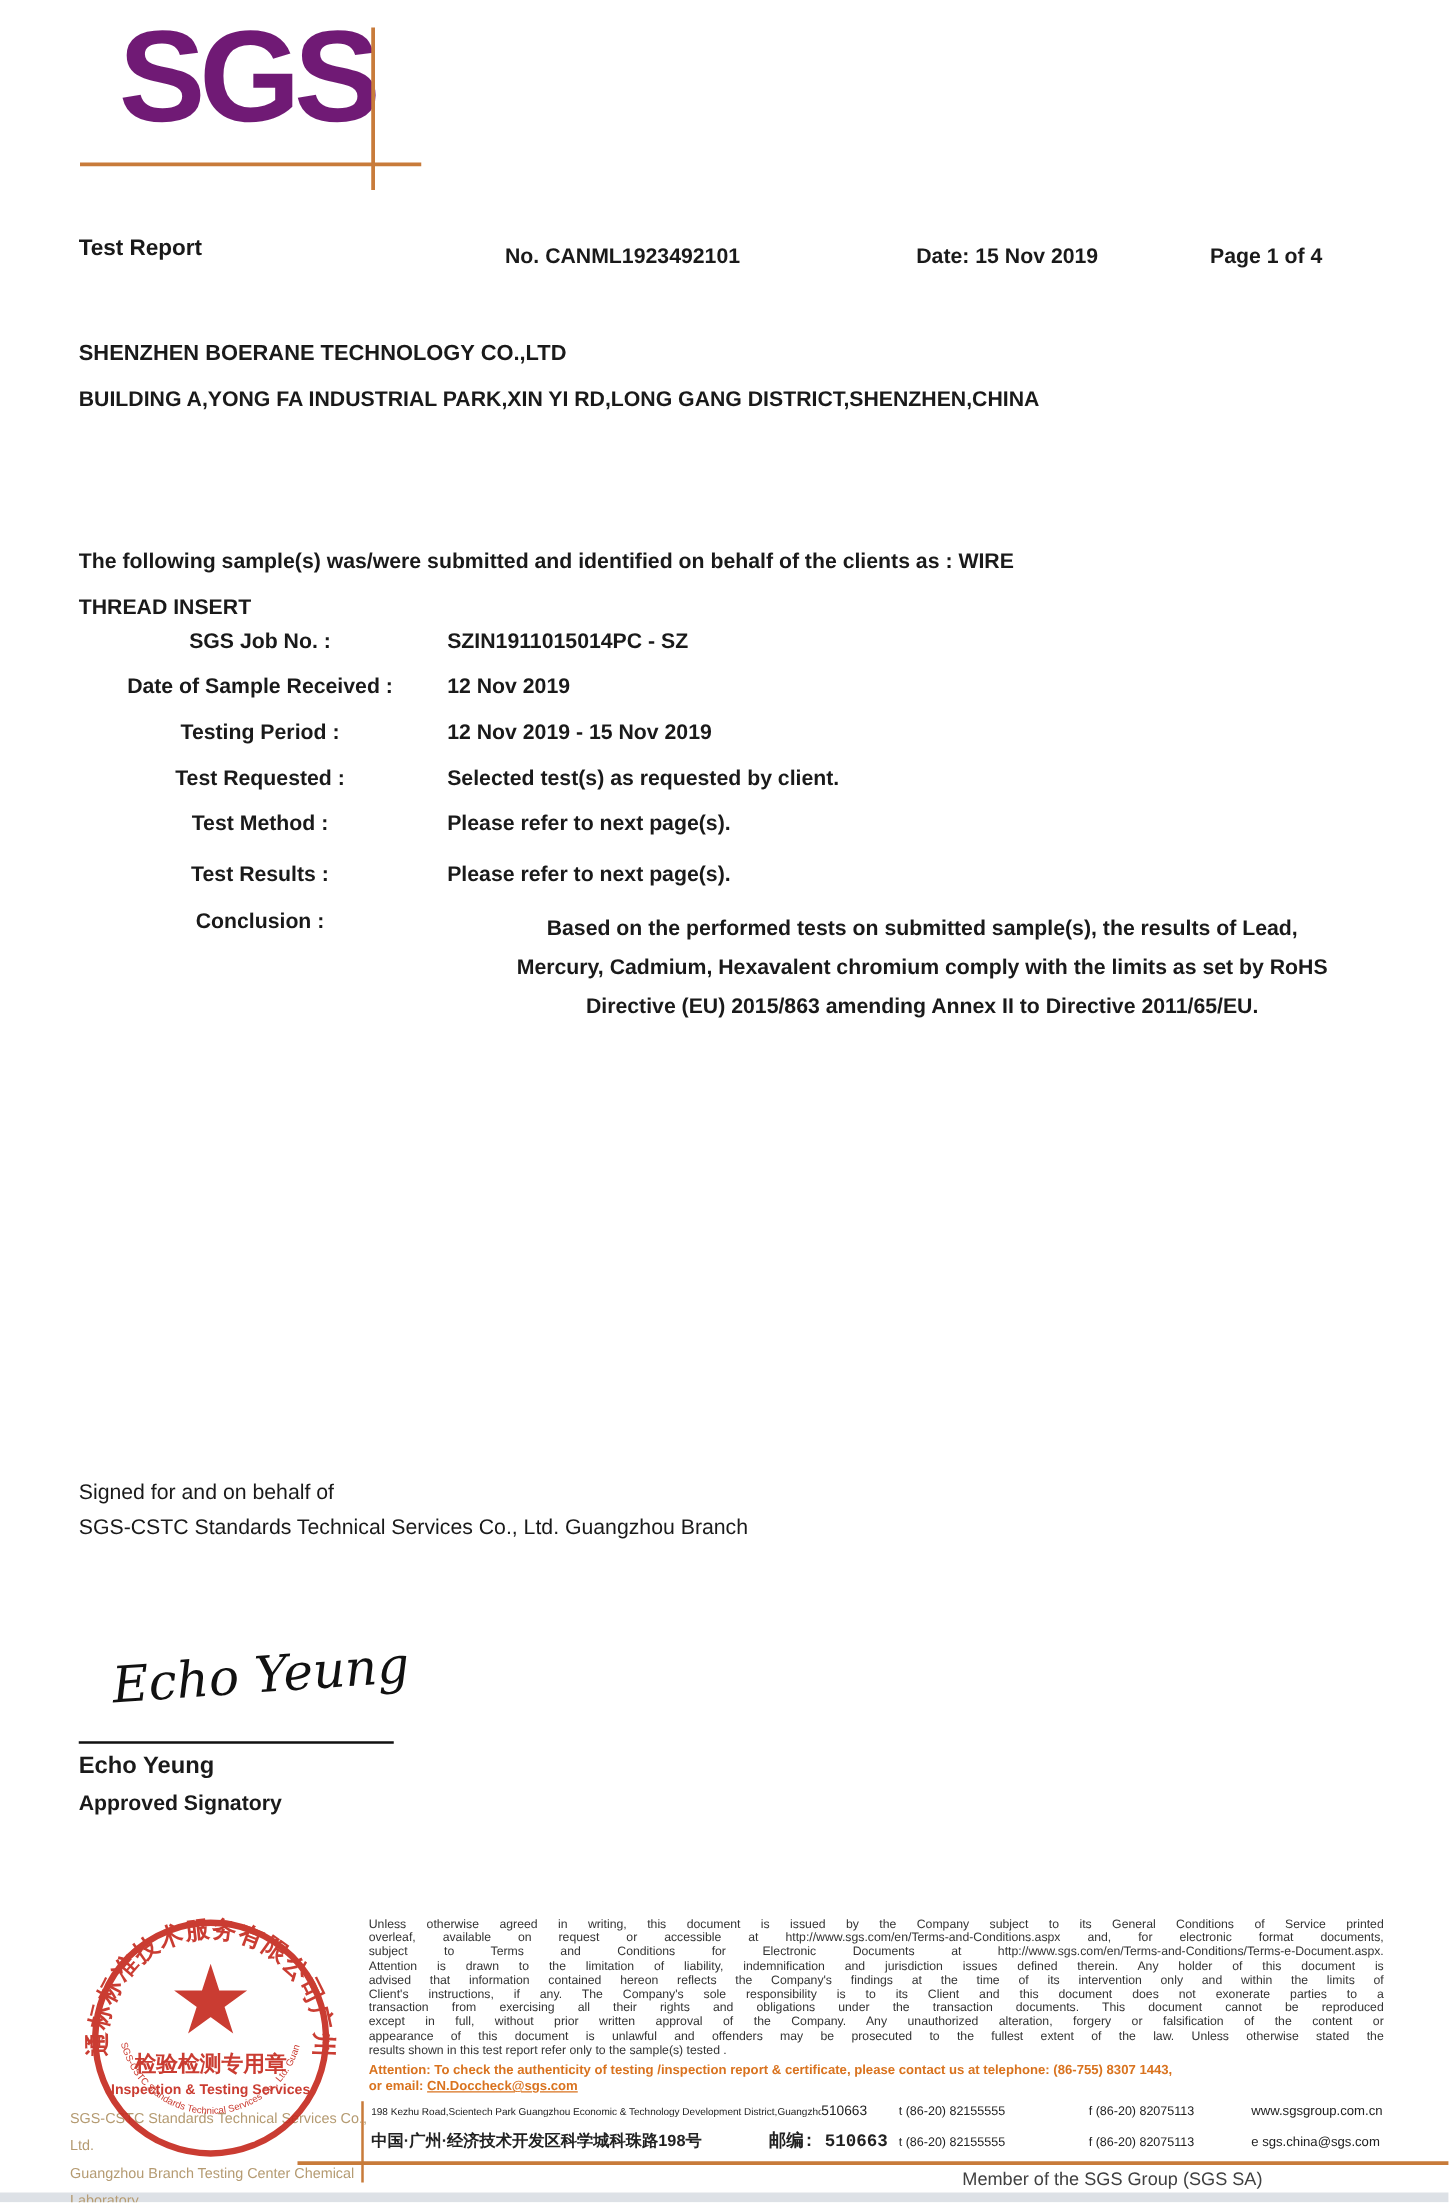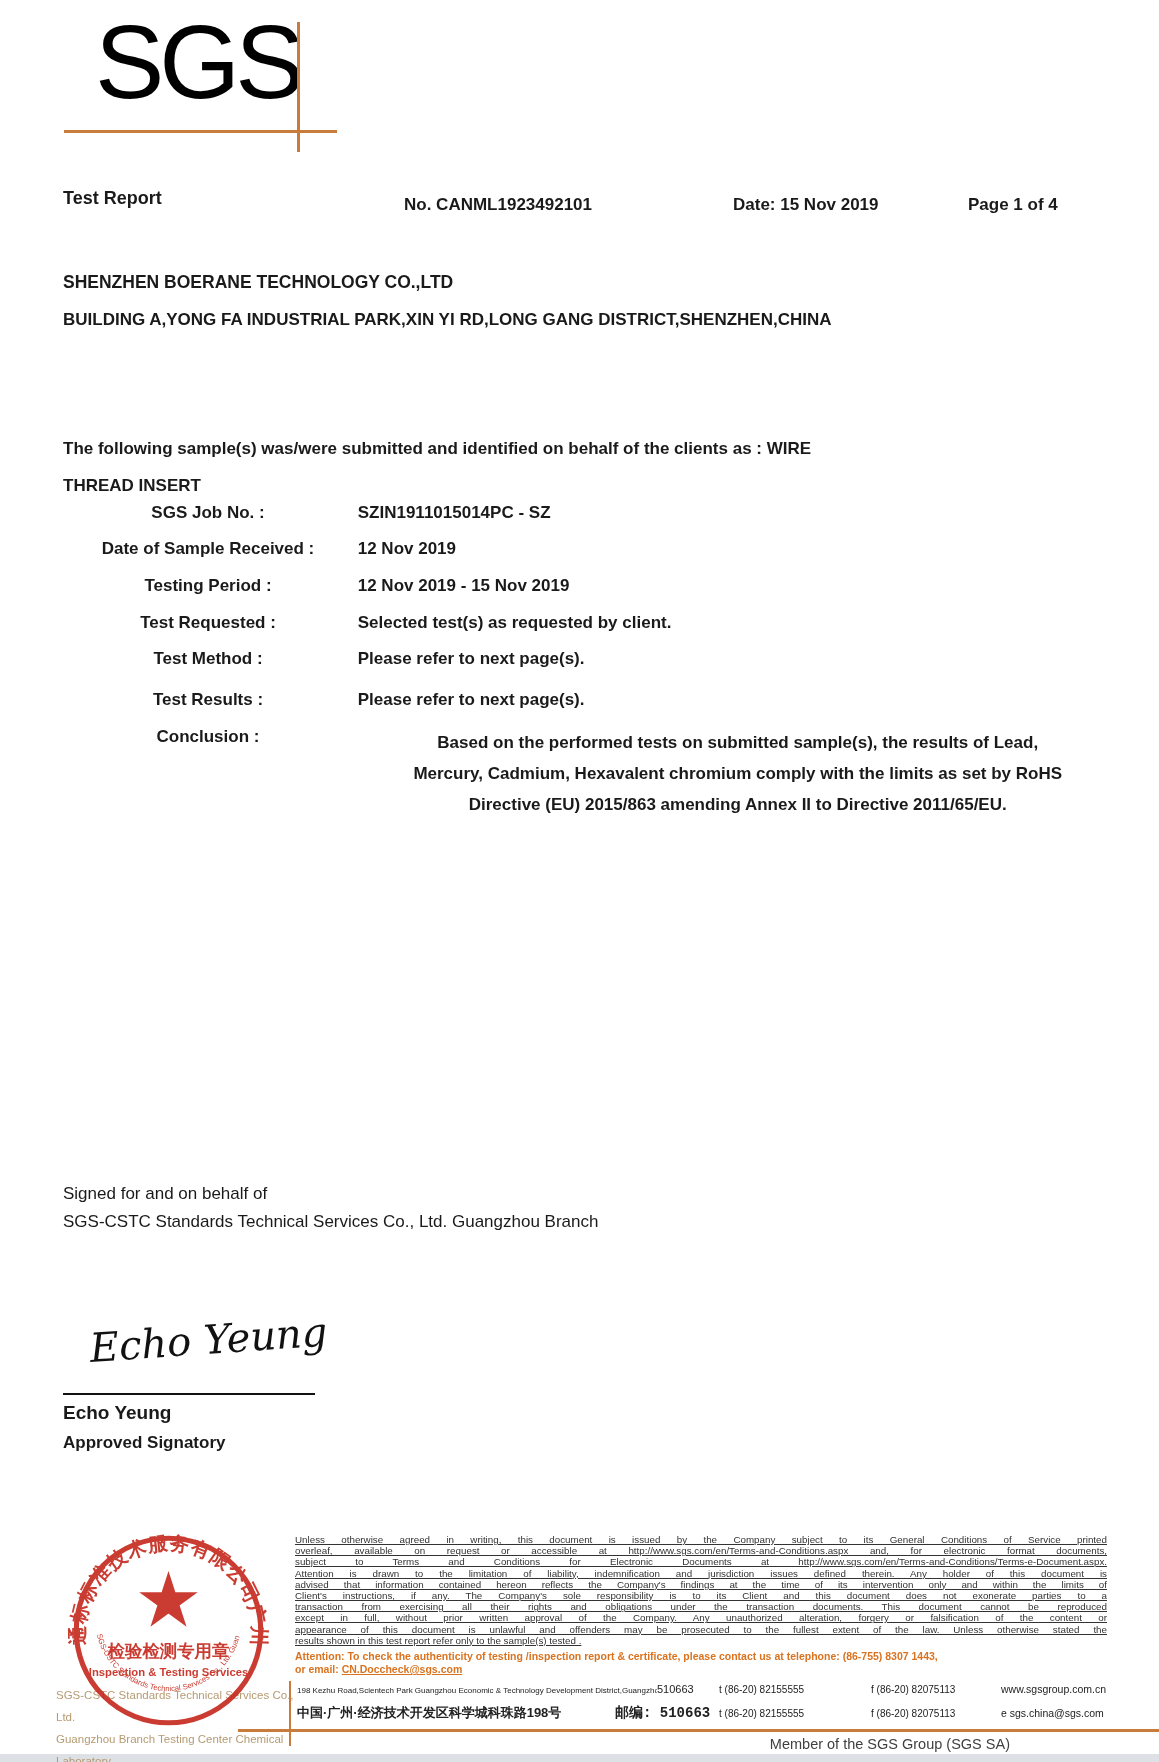--- a/index.html
+++ b/index.html
@@ -3,21 +3,21 @@
 <meta charset="utf-8">
 <style>
   html,body{margin:0;padding:0;background:#ffffff;}
   .page{
     position:relative;width:1159px;height:1762px;background:#ffffff;
     font-family:"Liberation Sans",sans-serif;color:#1a1a1a;overflow:hidden;
   }
   .abs{position:absolute;}
 
   
-  .sgs-logo{left:95px;top:10px;font-size:104px;font-weight:normal;color:#000000;
+  .sgs-logo{left:95px;top:10px;font-size:104px;font-weight:bold;color:#701a75;
     letter-spacing:-5px;line-height:1;}
   .logo-hline{left:64px;top:130px;width:273px;height:3px;background:#c87b3a;}
   .logo-vline{left:297px;top:22px;width:3px;height:130px;background:#c87b3a;}
 
   
   .doc-title{left:63px;top:188px;font-size:18px;font-weight:bold;}
   .hdr{font-size:17px;font-weight:bold;top:195px;}
   .hdr-no{left:404px;}
   .hdr-date{left:733px;}
   .hdr-page{left:968px;}
@@ -42,21 +42,21 @@
   .sig-svg{left:80px;top:1292px;}
   .sig-line{left:63px;top:1393px;width:252px;height:2px;background:#111;}
   .sig-name{left:63px;top:1402px;font-size:19px;font-weight:bold;}
   .sig-title{left:63px;top:1433px;font-size:17px;font-weight:bold;}
 
   
   .lab-lines{left:56px;top:1684px;width:250px;font-size:11.5px;line-height:22px;
     color:#b59b72;z-index:1;}
   .stamp-svg{left:66px;top:1528px;z-index:2;opacity:0.9;}
   .legal{left:295px;top:1534px;width:812px;font-size:9.8px;line-height:11.2px;color:#333;}
-  .legal-line{text-align:justify;text-align-last:justify;text-decoration:underline;}
+  .legal-line{text-align:justify;text-align-last:justify;}
   .legal-line:last-child{text-align-last:left;}
   .attention{left:295px;top:1650px;width:812px;font-size:10.5px;line-height:13px;
     font-weight:bold;color:#d9731f;}
   .attention .em{text-decoration:underline;}
   .office{left:297px;top:1683px;width:850px;color:#222;}
   .office-row{display:flex;align-items:baseline;height:21px;white-space:nowrap;}
   .seg-addr-en{width:360px;font-size:8px;overflow:hidden;}
   .seg-addr-cn{width:318px;font-size:13px;font-weight:bold;}
   .seg-zip1{width:62px;font-size:11px;}
   .seg-zip2{width:104px;font-size:14px;font-weight:bold;font-family:Liberation Mono, monospace;}

